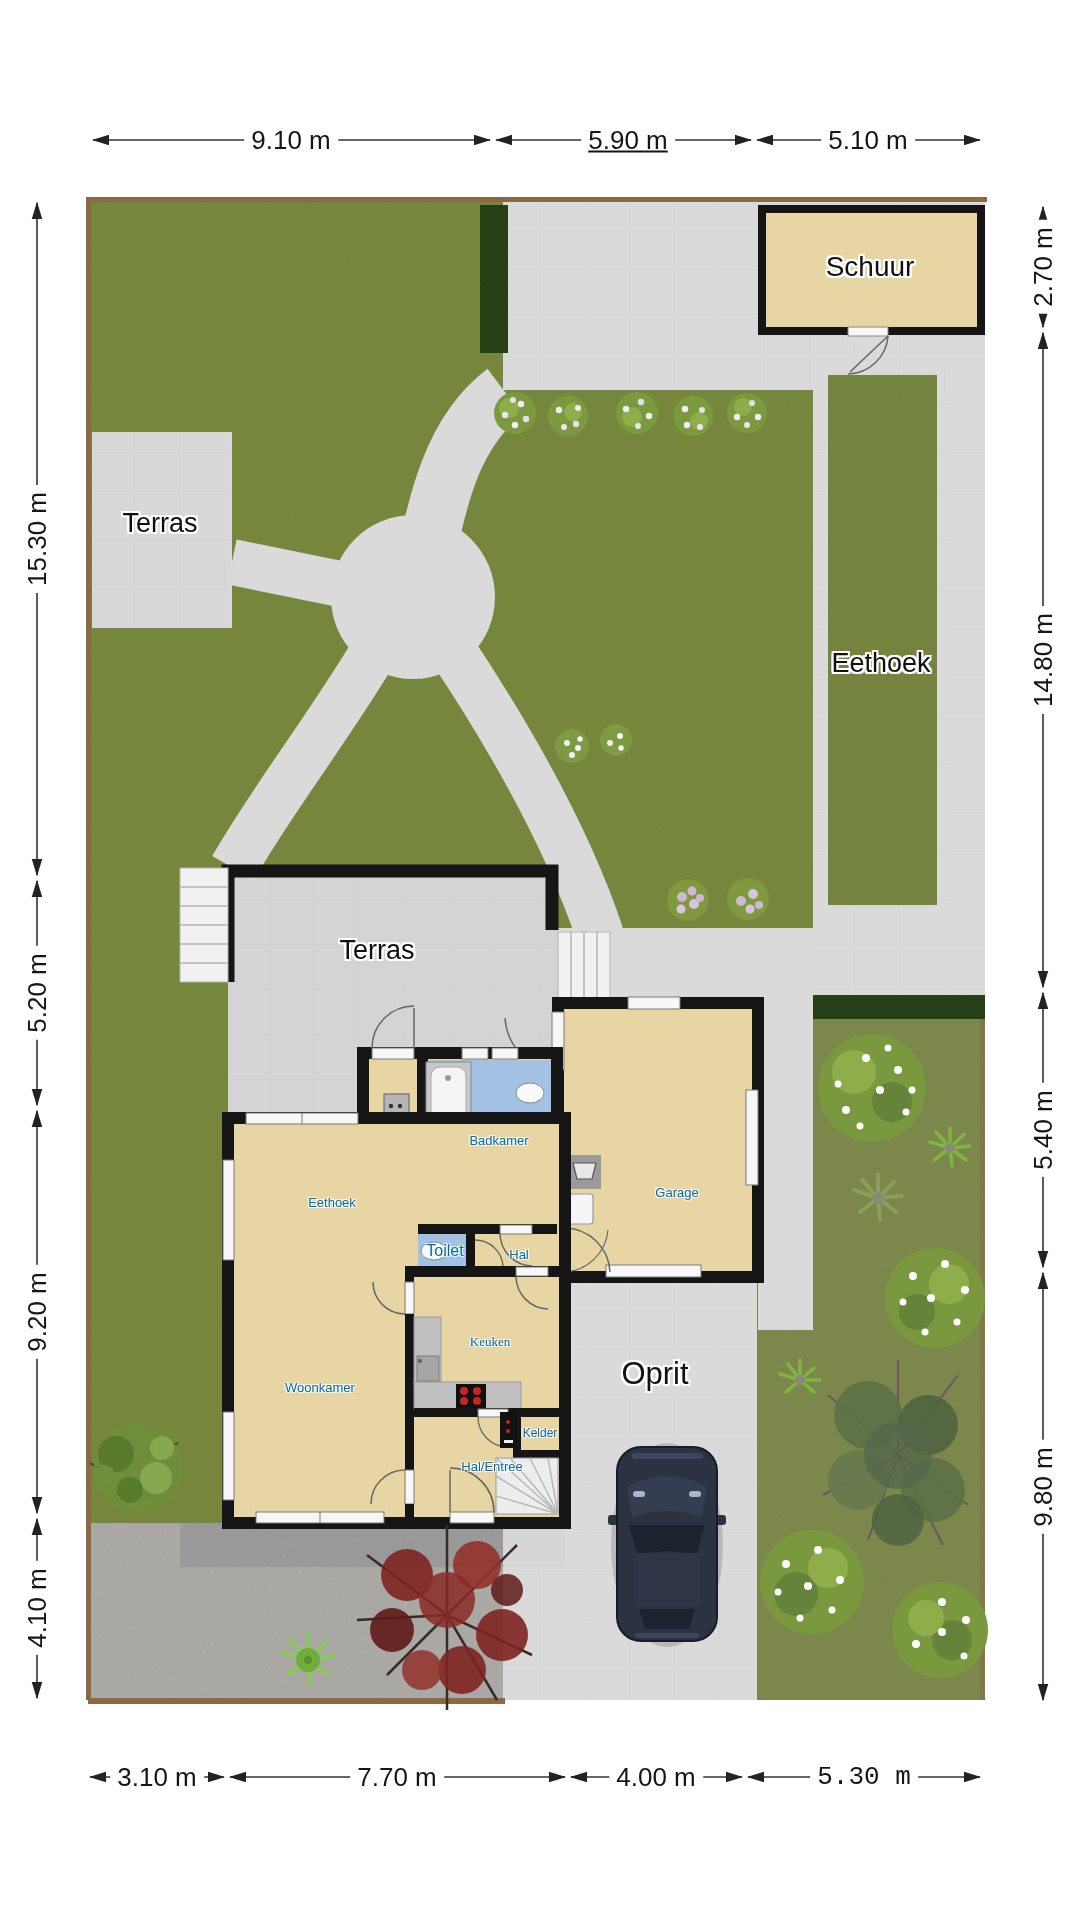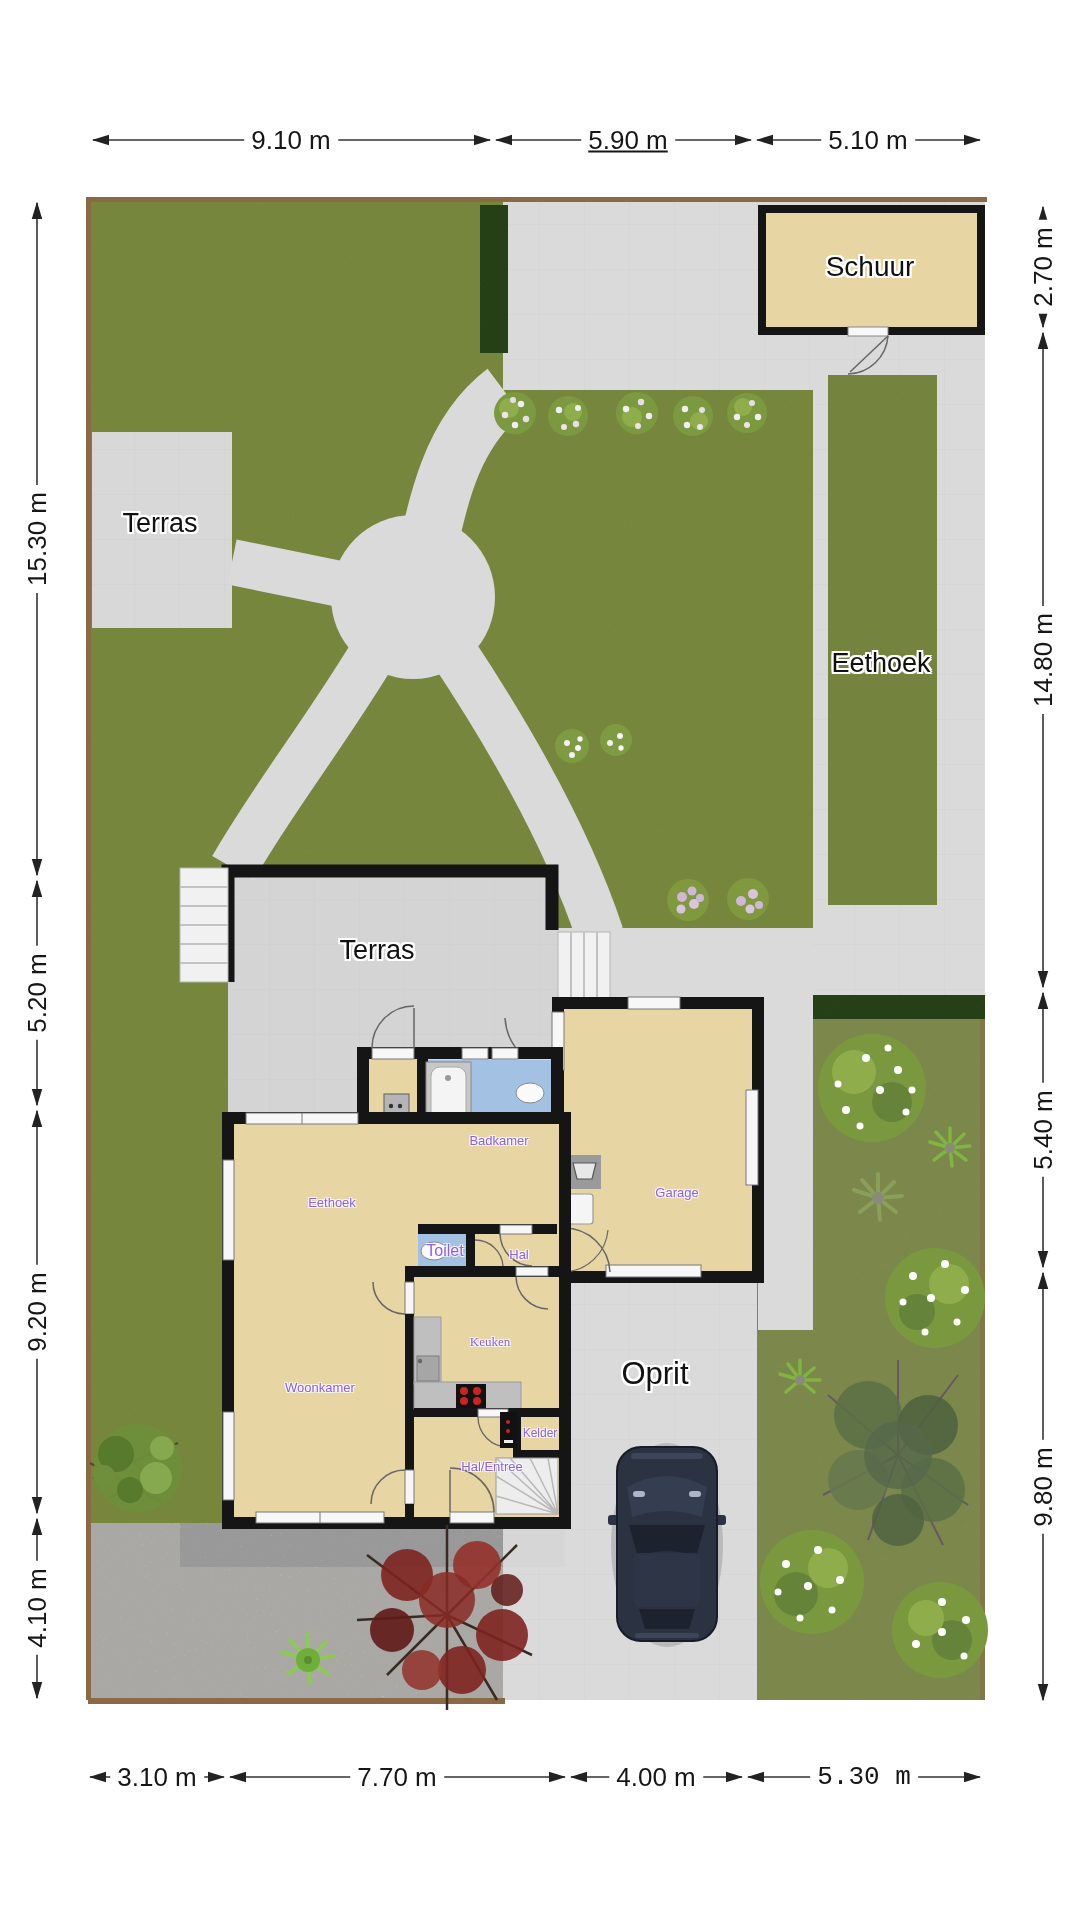--- a/index.html
+++ b/index.html
@@ -2,21 +2,21 @@
 <html><head>
 <meta charset="utf-8">
 <style>
   html,body{margin:0;padding:0;background:#ffffff;}
   .canvas{position:relative;width:1080px;height:1920px;background:#ffffff;overflow:hidden;
           font-family:"Liberation Sans","DejaVu Sans",sans-serif;}
   .canvas svg{position:absolute;left:0;top:0;}
   .lbl{position:absolute;transform:translate(-50%,-50%);white-space:nowrap;color:#111;}
   .area-lbl{font-weight:400;
     text-shadow:-2px -2px 0 #fff,2px -2px 0 #fff,-2px 2px 0 #fff,2px 2px 0 #fff,0 -2px 0 #fff,0 2px 0 #fff,-2px 0 0 #fff,2px 0 0 #fff;}
-  .room-lbl{font-size:13px;color:#8b5cf6;
+  .room-lbl{font-size:13px;color:#0369a1;
     text-shadow:-1px -1px 0 rgba(255,255,255,.8),1px -1px 0 rgba(255,255,255,.8),-1px 1px 0 rgba(255,255,255,.8),1px 1px 0 rgba(255,255,255,.8);}
   .dim-lbl{font-size:26px;color:#161616;background:#fff;padding:0 7px;}
   .dim-vert{transform:translate(-50%,-50%) rotate(-90deg);}
 </style>
 </head>
 <body>
 
 <div class="canvas">
 
 <svg width="1080" height="1920" viewBox="0 0 1080 1920">

